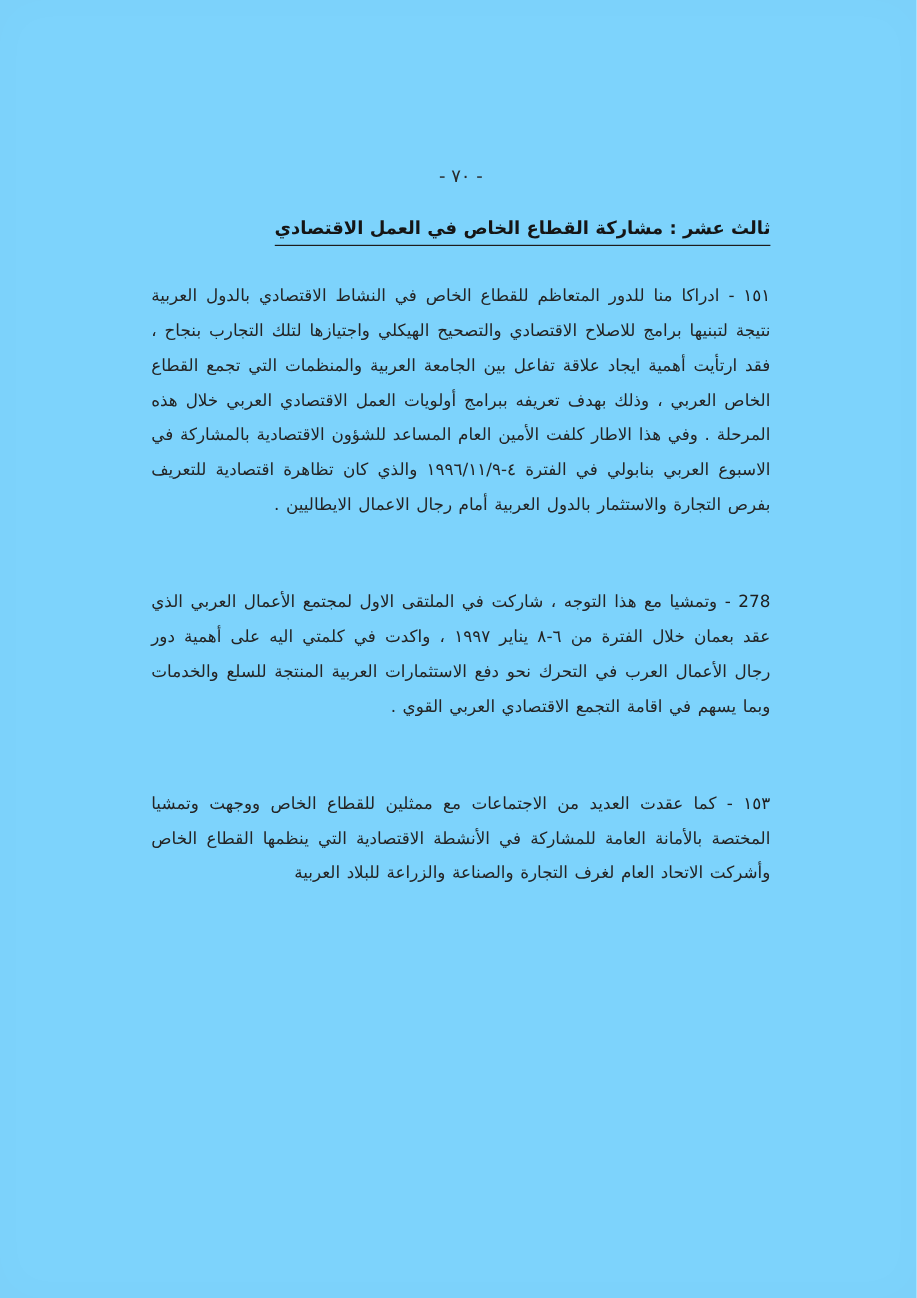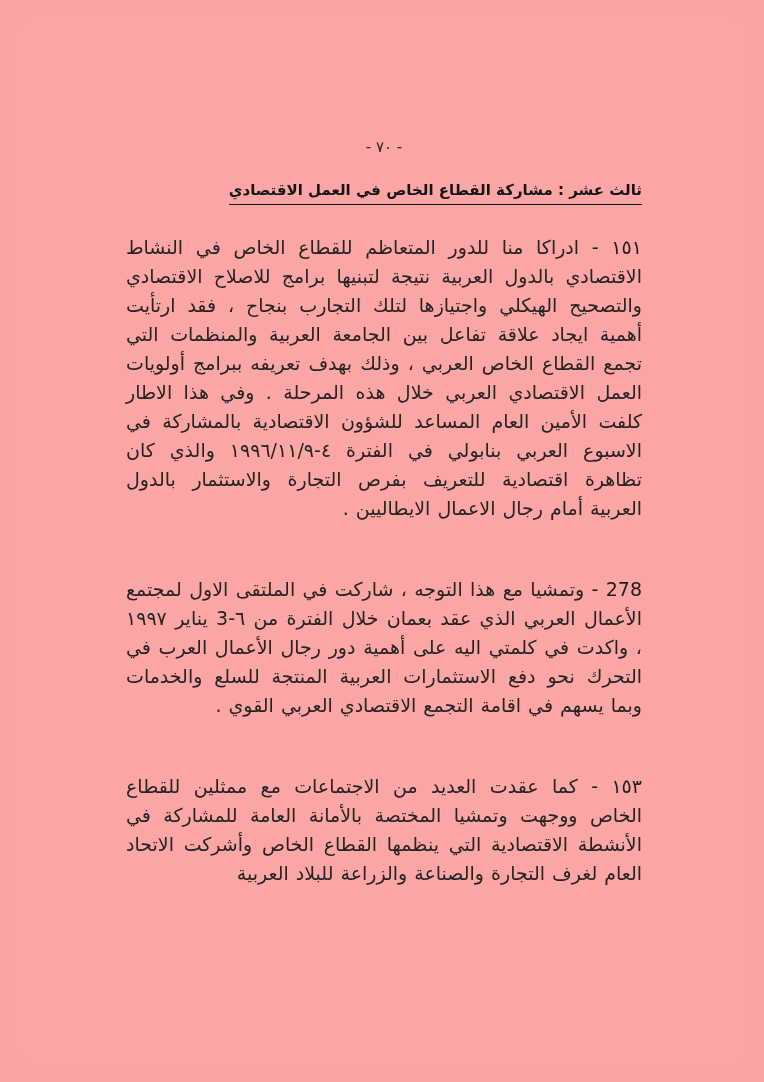--- a/index.html
+++ b/index.html
@@ -4,21 +4,21 @@
 <style>
   html, body {
     margin: 0;
     padding: 0;
     background: #ffffff;
   }
   .page {
     position: relative;
     width: 764px;
     height: 1082px;
-    background: #fca5a5;
+    background: #7dd3fc;
     overflow: hidden;
     font-family: "DejaVu Sans", sans-serif;
     color: #1c1c1c;
     box-sizing: border-box;
   }
   .content {
     position: absolute;
     top: 138px;
     left: 126px;
     right: 122px;
@@ -40,21 +40,21 @@
     font-size: 15px;
     font-weight: bold;
     color: #151515;
     border-bottom: 1.5px solid #1c1c1c;
     padding-bottom: 5px;
     letter-spacing: 0.2px;
   }
   .para {
     direction: rtl;
     text-align: justify;
-    font-size: 19px;
+    font-size: 14px;
     line-height: 29px;
     color: #242424;
     margin: 0 0 0 0;
     word-spacing: 1px;
   }
   .para + .para {
     margin-top: 52px;
   }
   .para .num {
     white-space: nowrap;
@@ -81,21 +81,21 @@
       <span class="heading">ثالث عشر : مشاركة القطاع الخاص في العمل الاقتصادي</span>
     </div>
 
     <p class="para">
       <span class="num">١٥١ -</span>
       <span>ادراكا منا للدور المتعاظم للقطاع الخاص في النشاط الاقتصادي بالدول العربية نتيجة لتبنيها برامج للاصلاح الاقتصادي والتصحيح الهيكلي واجتيازها لتلك التجارب بنجاح ، فقد ارتأيت أهمية ايجاد علاقة تفاعل بين الجامعة العربية والمنظمات التي تجمع القطاع الخاص العربي ، وذلك بهدف تعريفه ببرامج أولويات العمل الاقتصادي العربي خلال هذه المرحلة . وفي هذا الاطار كلفت الأمين العام المساعد للشؤون الاقتصادية بالمشاركة في الاسبوع العربي بنابولي في الفترة ٤-١٩٩٦/١١/٩ والذي كان تظاهرة اقتصادية للتعريف بفرص التجارة والاستثمار بالدول العربية أمام رجال الاعمال الايطاليين .</span>
     </p>
 
     <p class="para">
       <span class="num">278 -</span>
-      <span>وتمشيا مع هذا التوجه ، شاركت في الملتقى الاول لمجتمع الأعمال العربي الذي عقد بعمان خلال الفترة من ٦-3 يناير ١٩٩٧ ، واكدت في كلمتي اليه على أهمية دور رجال الأعمال العرب في التحرك نحو دفع الاستثمارات العربية المنتجة للسلع والخدمات وبما يسهم في اقامة التجمع الاقتصادي العربي القوي .</span>
+      <span>وتمشيا مع هذا التوجه ، شاركت في الملتقى الاول لمجتمع الأعمال العربي الذي عقد بعمان خلال الفترة من ٦-٨ يناير ١٩٩٧ ، واكدت في كلمتي اليه على أهمية دور رجال الأعمال العرب في التحرك نحو دفع الاستثمارات العربية المنتجة للسلع والخدمات وبما يسهم في اقامة التجمع الاقتصادي العربي القوي .</span>
     </p>
 
     <p class="para">
       <span class="num">١٥٣ -</span>
       <span>كما عقدت العديد من الاجتماعات مع ممثلين للقطاع الخاص ووجهت وتمشيا المختصة بالأمانة العامة للمشاركة في الأنشطة الاقتصادية التي ينظمها القطاع الخاص وأشركت الاتحاد العام لغرف التجارة والصناعة والزراعة للبلاد العربية</span>
     </p>
 
   </div>
 </div>
 

